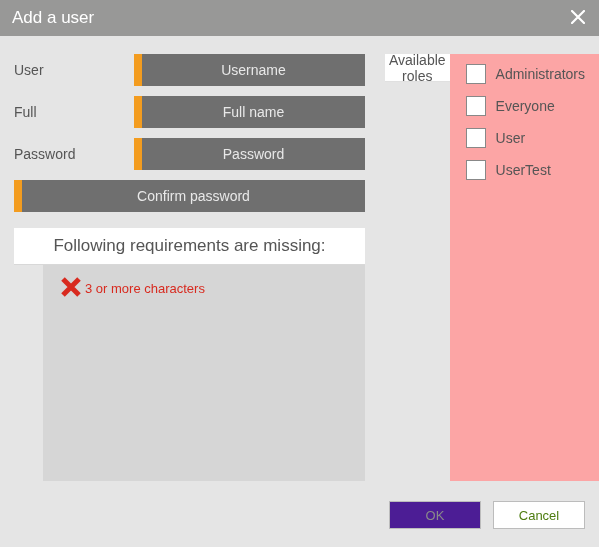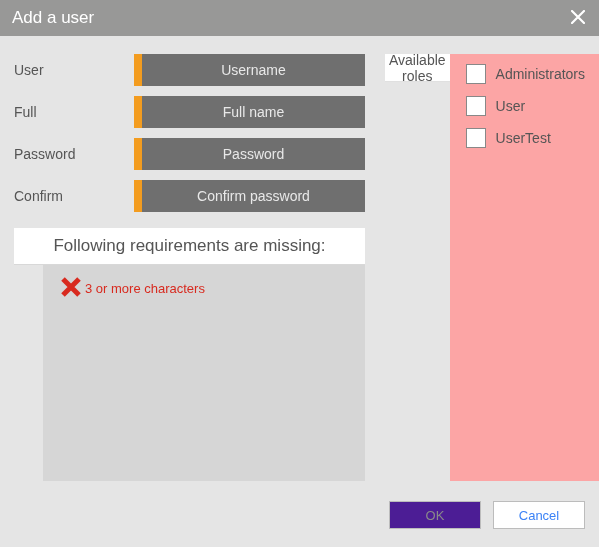--- a/index.html
+++ b/index.html
@@ -142,21 +142,21 @@
     padding: 10px 14px 18px 14px;
     display: flex;
     justify-content: flex-end;
     gap: 12px;
   }
   .btn {
     width: 92px;
     height: 28px;
     border: 1px solid #bcbcbc;
     background: #fff;
-    color: #3b82f6;
+    color: #4d7c0f;
     font-size: 13px;
     cursor: pointer;
     text-align: center;
   }
   .btn-disabled {
     background: #4c1d95;
     color: #8a8a8a;
     cursor: default;
   }
 </style>
@@ -196,21 +196,20 @@
 
       <div class="form-row">
         <div class="form-label">Password</div>
         <div class="input-wrap">
           <div class="orange-bar"></div>
           <input class="field" type="password" placeholder="Password" style="">
         </div>
       </div>
 
       <div class="form-row">
-        <div class="form-label">Confirm</div>
         <div class="input-wrap">
           <div class="orange-bar"></div>
           <input class="field" type="password" placeholder="Confirm password" style="">
         </div>
       </div>
 
       <div class="req-header">Following requirements are missing:</div>
       <div class="req-body">
         <div class="req-item">
           <span>
@@ -226,20 +225,24 @@
 
     <div class="right-col">
       <div class="roles-header">Available roles</div>
       <div class="roles-body">
 
         <div class="role-row">
           <div class="checkbox"></div>
           <span class="role-label">Administrators</span>
         </div>
 
+        <div class="role-row">
+          <div class="checkbox"></div>
+          <span class="role-label">Everyone</span>
+        </div>
 
         <div class="role-row">
           <div class="checkbox"></div>
           <span class="role-label">User</span>
         </div>
 
         <div class="role-row">
           <div class="checkbox"></div>
           <span class="role-label">UserTest</span>
         </div>

